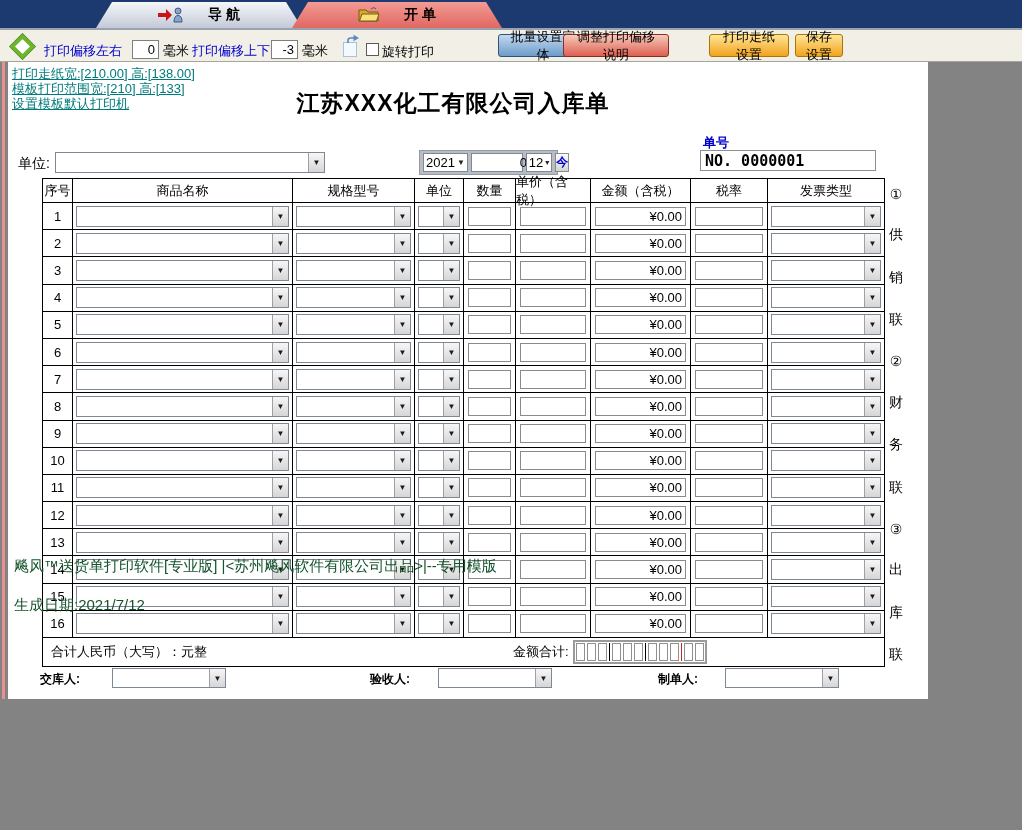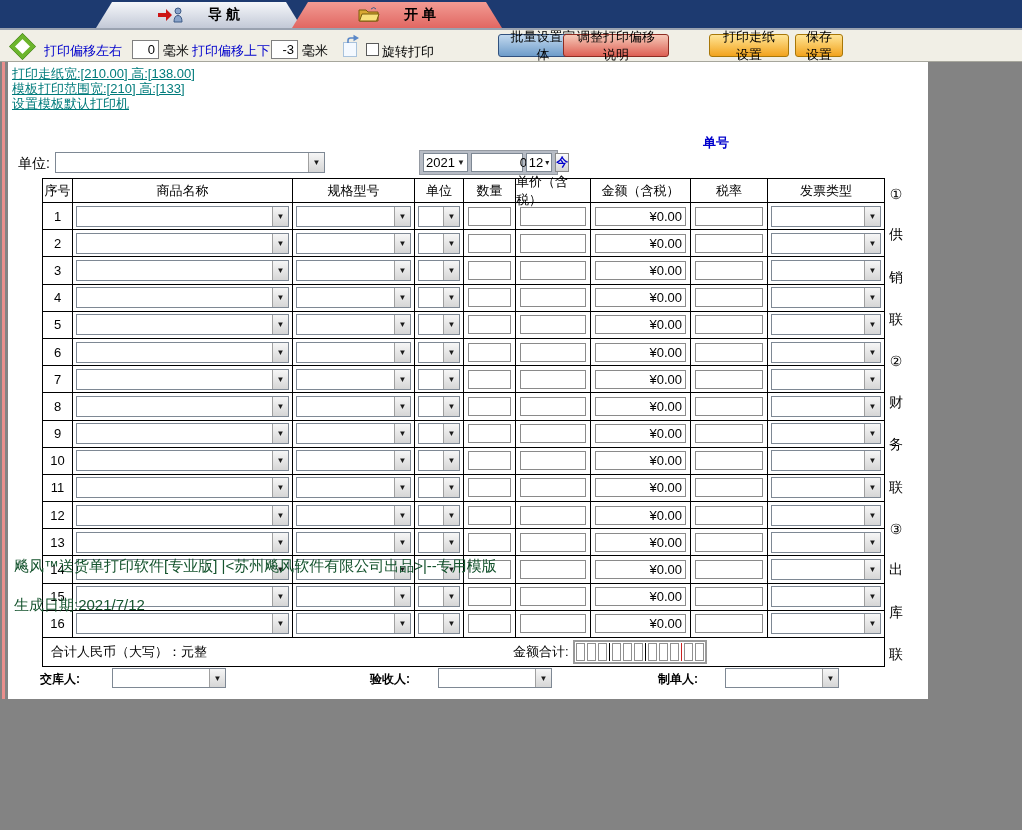--- a/index.html
+++ b/index.html
@@ -153,20 +153,21 @@
   <button class="btn btn-gold" style="left:795px;width:48px;">保存设置</button>
 </div>
 
 <div class="pink-strip"></div>
 
 <div class="doc">
   <span class="abs tpl-link" style="left:4px;top:3px;">打印走纸宽:[210.00] 高:[138.00]</span>
   <span class="abs tpl-link" style="left:4px;top:18px;">模板打印范围宽:[210] 高:[133]</span>
   <span class="abs tpl-link" style="left:4px;top:33px;">设置模板默认打印机</span>
 
+  <div class="doc-title">江苏XXX化工有限公司入库单</div>
 
   <span class="unit-label">单位:</span>
   <div class="combo unit-combo">
     <span class="combo-field"></span>
     <span class="combo-btn">▼</span>
   </div>
 
   <div class="date-grp">
     <span class="date-box" style="width:48px;">
       <span style="flex:1;">2021</span>
@@ -177,20 +178,21 @@
       <span class="date-arrow">▾</span>
     </span>
     <span class="date-box" style="width:30px;">
       <span style="flex:1;">12</span>
       <span class="date-arrow">▾</span>
     </span>
     <span class="today-btn">今</span>
   </div>
 
   <span class="orderno-label">单号</span>
+  <div class="orderno-box">NO. 0000001</div>
 
   <div class="ftable">
     <div class="thead" id="thead">
         <div class="hcell" style="width: 30px;">序号</div>
         <div class="hcell" style="width: 220px;">商品名称</div>
         <div class="hcell" style="width: 122px;">规格型号</div>
         <div class="hcell" style="width: 49px;">单位</div>
         <div class="hcell" style="width: 52px;">数量</div>
         <div class="hcell" style="width: 75px;">单价（含税）</div>
         <div class="hcell" style="width: 100px;">金额（含税）</div>

